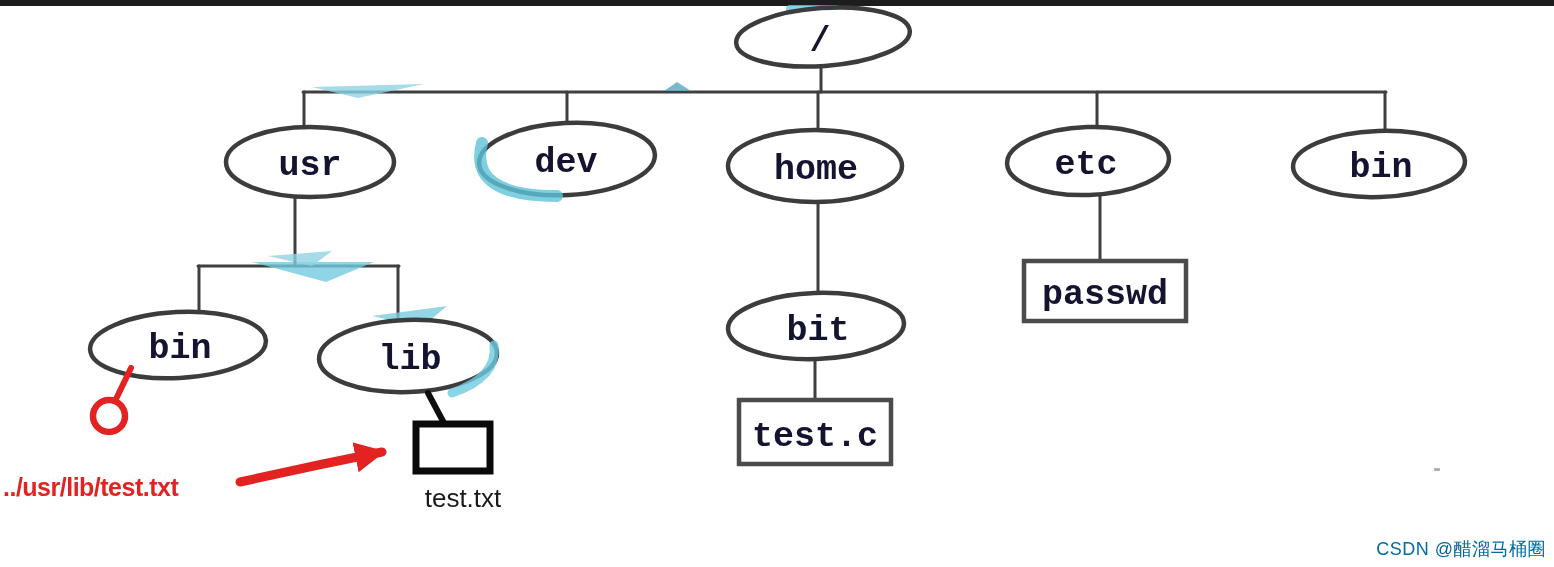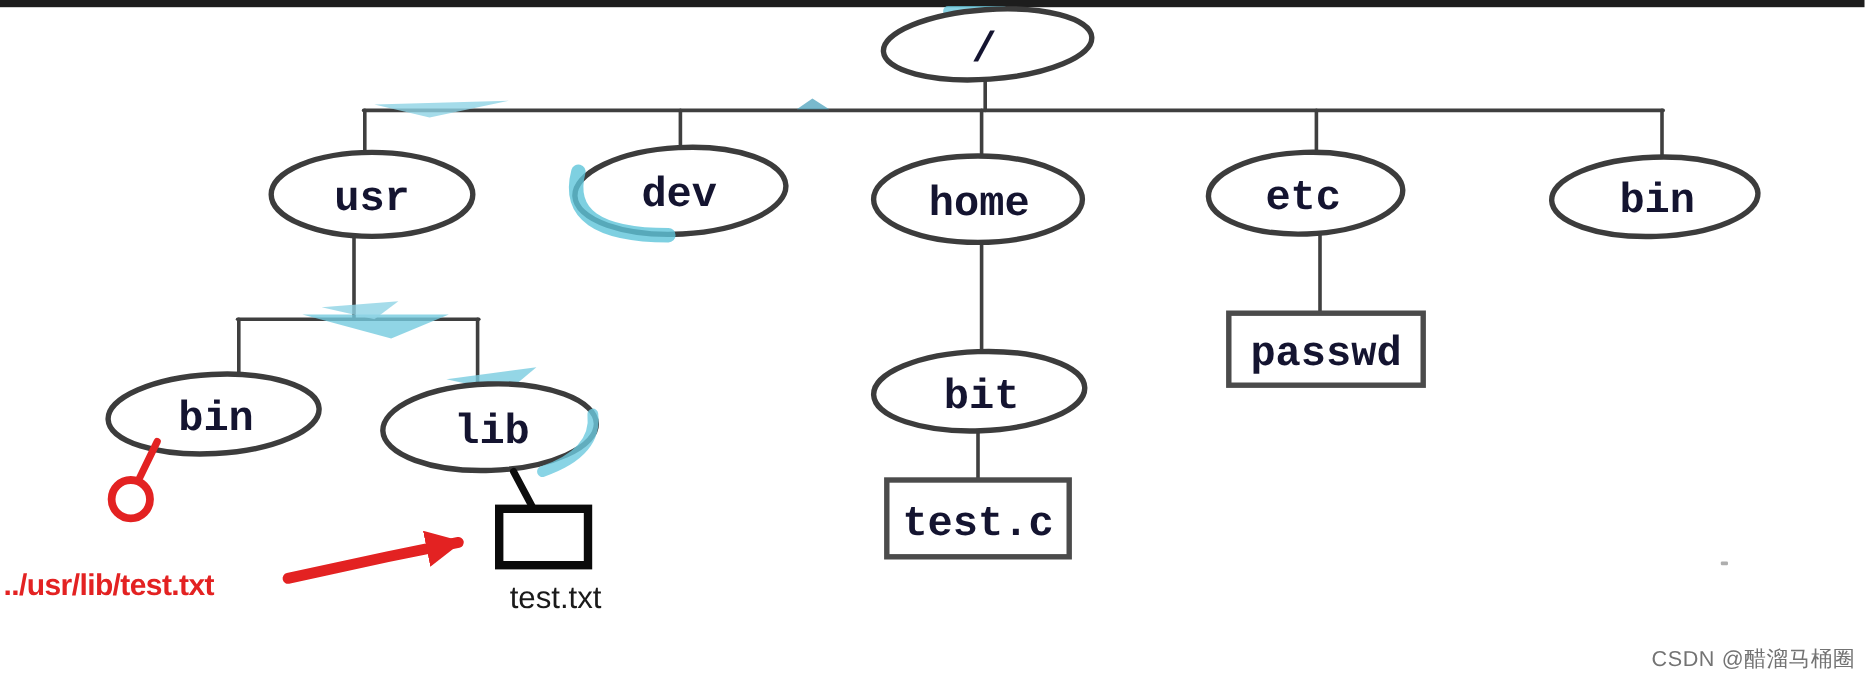--- a/index.html
+++ b/index.html
@@ -26,21 +26,21 @@
     font-family:"Liberation Sans",sans-serif;
     font-size:26px;fill:#1a1a1a;text-anchor:middle;
   }
   .red-path-text{
     font-family:"Liberation Sans",sans-serif;
     font-weight:bold;font-size:25px;letter-spacing:-0.5px;
   }
   .cyan{opacity:0.8;}
   #watermark{
     position:absolute;right:8px;top:537px;
-    font-size:18px;color:#737373;
+    font-size:18px;color:#0369a1;
     font-family:"Liberation Sans",sans-serif;
     letter-spacing:0.5px;
   }
 </style>
 </head>
 <body>
 
 <div id="screen">
 
   <div id="topbar"></div>

